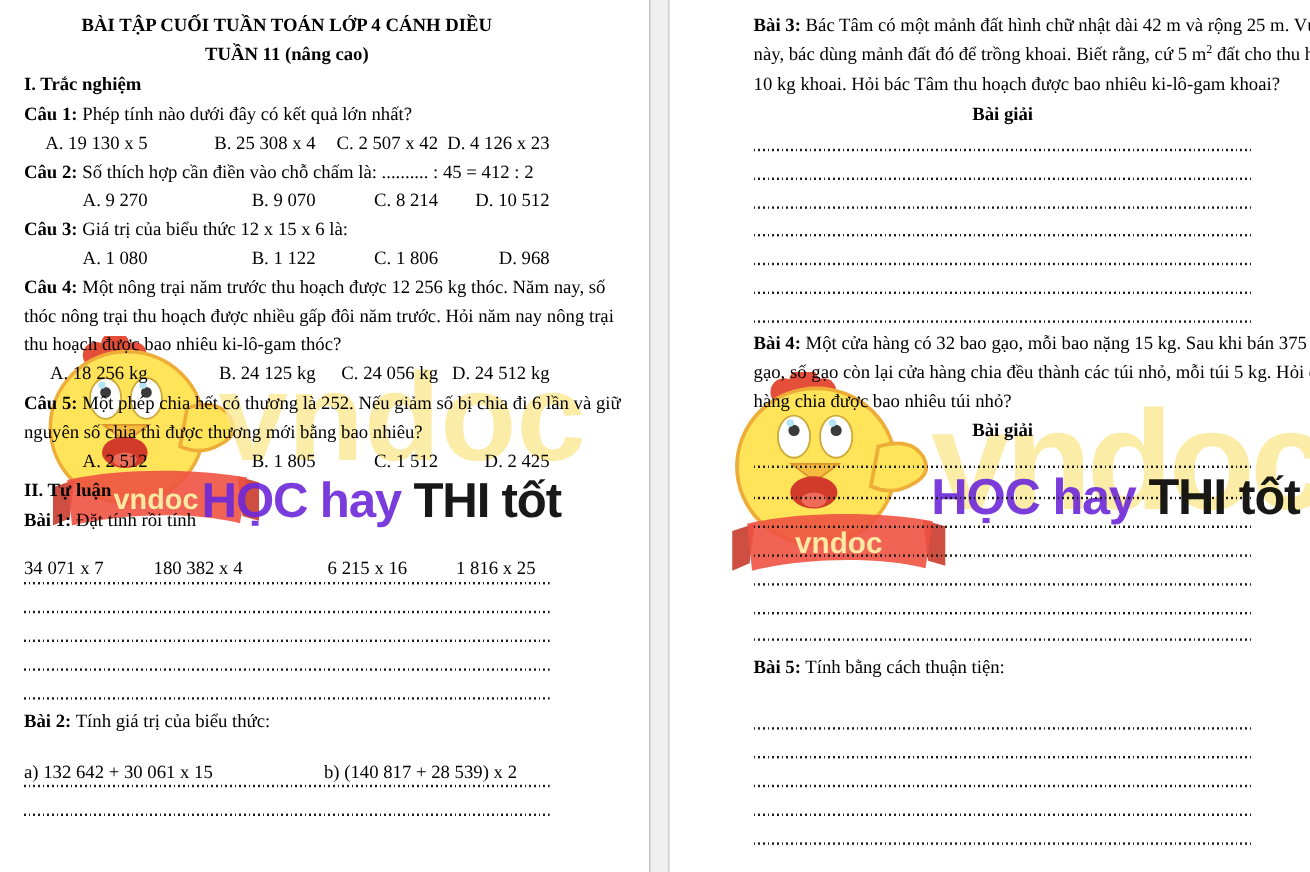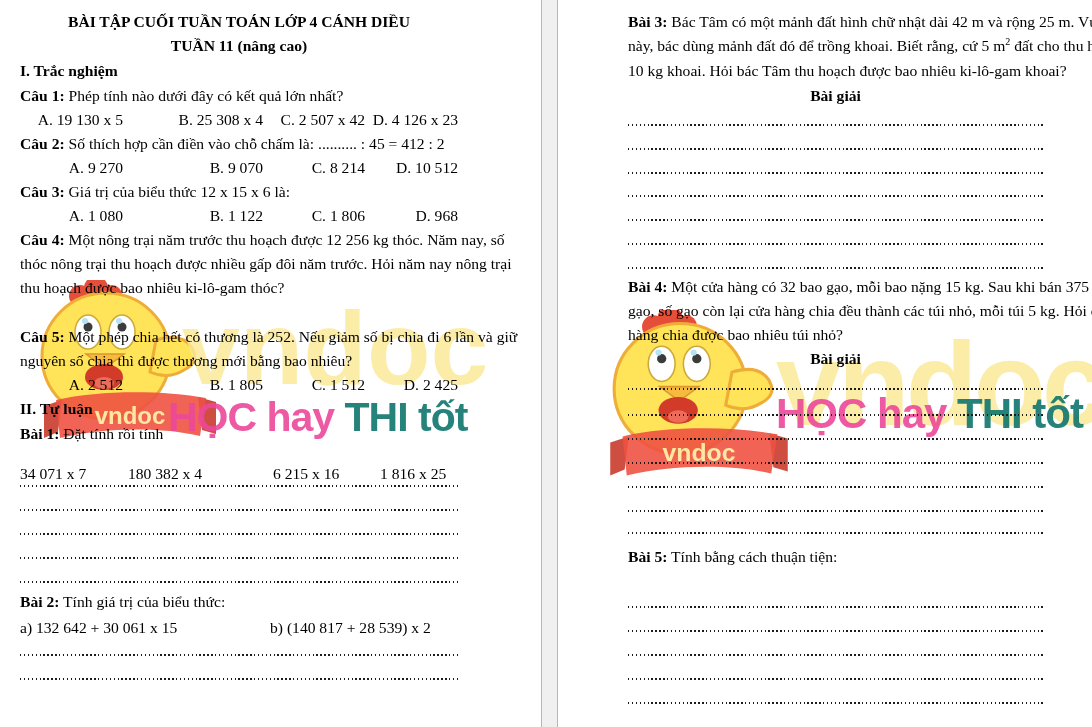--- a/index.html
+++ b/index.html
@@ -20,43 +20,43 @@
   #page2 .content{left:70px;width:415px;}
   .ln{
     position:absolute;left:0;width:100%;height:24px;line-height:24px;
     font-size:15.6px;white-space:nowrap;z-index:2;
   }
   .ctr{text-align:center;}
   .b{font-weight:bold;}
   .opts{display:grid;}
   .g-opt{grid-template-columns:103px 140px 102px 1fr;text-align:right;}
   .g-b1{grid-template-columns:108px 145px 107px 1fr;margin-top:16px;}
-  .g-b2{grid-template-columns:250px 1fr;}
+  .g-b2{grid-template-columns:250px 1fr;margin-top:16px;}
   .dl{
     position:absolute;left:0;width:100%;height:2px;z-index:2;
     background:repeating-linear-gradient(90deg,#1c1c1c 0,#1c1c1c 1.4px,transparent 1.4px,transparent 3.9px);
   }
   .eqline{display:flex;}
   .dotfill{
     flex:1;height:2px;align-self:flex-end;margin-bottom:4px;margin-left:4px;
     background:repeating-linear-gradient(90deg,#1c1c1c 0,#1c1c1c 1.4px,transparent 1.4px,transparent 3.9px);
   }
   sup{font-size:10px;vertical-align:super;line-height:0;}
   
   .wm{position:absolute;z-index:1;}
   .wm-brand{
     font-family:"Liberation Sans",sans-serif;font-weight:bold;line-height:1;
     color:#fbe995;opacity:.82;white-space:nowrap;
   }
   .wm-slogan{
     font-family:"Liberation Sans",sans-serif;font-weight:bold;line-height:1;
     white-space:nowrap;opacity:.9;letter-spacing:-1px;
   }
-  .wm-green{color:#ec4899;}
-  .wm-red{color:#0f766e;}
+  .wm-green{color:#6d28d9;}
+  .wm-red{color:#000000;}
   .mascot{opacity:.92;}
 </style>
 </head>
 <body>
 
 <div class="page" id="page1">
 
   <svg class="wm mascot" style="left:38px;top:280px;" width="180" height="172" viewBox="0 0 180 172">
     <g>
       <circle cx="42" cy="16" r="11" fill="#e34129"></circle>
@@ -124,20 +124,26 @@
       <span>C. 1 806</span>
       <span>D. 968</span>
     </div>
 
     <div class="ln" style="top:228px">
       <span class="b">Câu 4:</span>
       <span>Một nông trại năm trước thu hoạch được 12 256 kg thóc. Năm nay, số</span>
     </div>
     <div class="ln" style="top:276px">thu hoạch được bao nhiêu ki-lô-gam thóc?</div>
     <div class="ln" style="top:252px">thóc nông trại thu hoạch được nhiều gấp đôi năm trước. Hỏi năm nay nông trại</div>
+    <div class="ln opts g-opt" style="top:300px">
+      <span>A. 18 256 kg</span>
+      <span>B. 24 125 kg</span>
+      <span>C. 24 056 kg</span>
+      <span>D. 24 512 kg</span>
+    </div>
 
     <div class="ln" style="top:325px">
       <span class="b">Câu 5:</span>
       <span>Một phép chia hết có thương là 252. Nếu giảm số bị chia đi 6 lần và giữ</span>
     </div>
     <div class="ln" style="top:349px">nguyên số chia thì được thương mới bằng bao nhiêu?</div>
     <div class="ln opts g-opt" style="top:373px">
       <span>A. 2 512</span>
       <span>B. 1 805</span>
       <span>C. 1 512</span>

